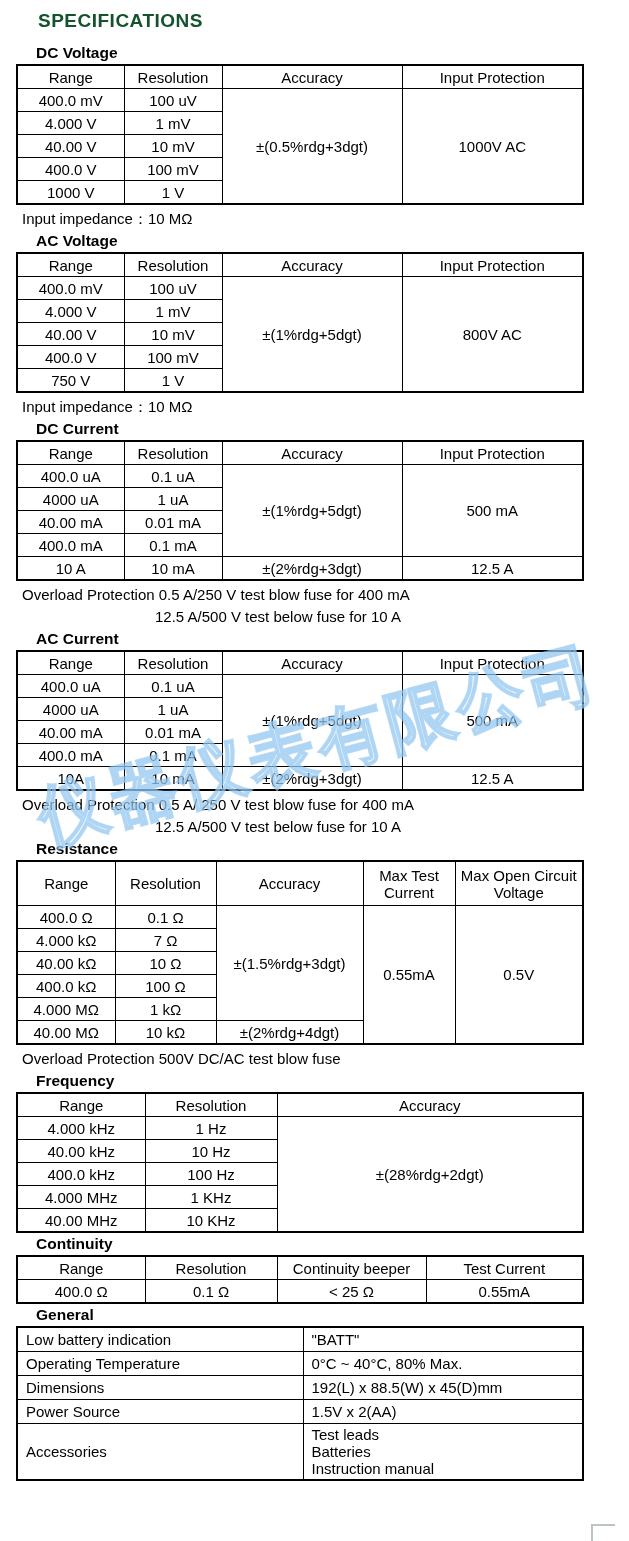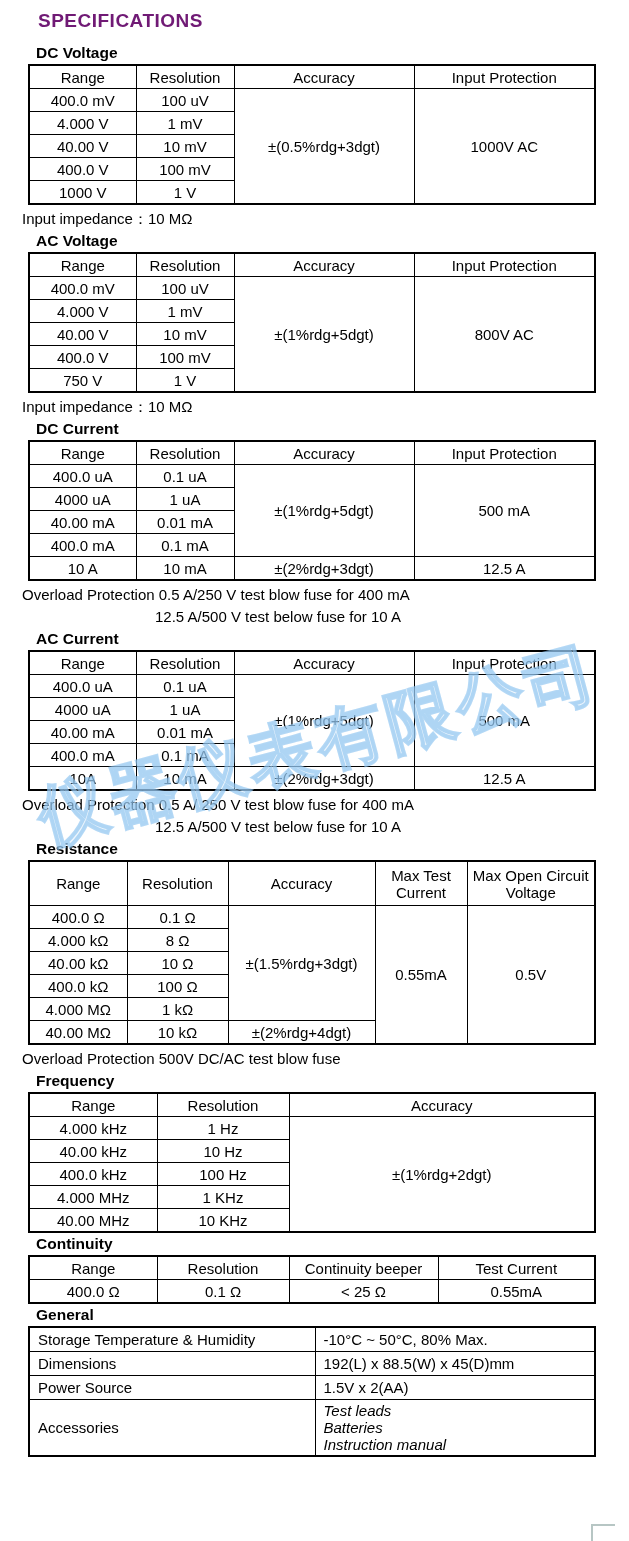--- a/index.html
+++ b/index.html
@@ -1,28 +1,28 @@
 <!DOCTYPE html>
 <html><head>
 <meta charset="utf-8">
 <style>
   html,body{margin:0;padding:0;}
   body{
     width:629px;height:1541px;position:relative;background:#ffffff;
     font-family:"Liberation Sans",sans-serif;color:#000;overflow:hidden;
   }
-  .title{margin:10px 0 12px 38px;font-size:19px;font-weight:bold;color:#701a75;letter-spacing:0.5px;}
+  .title{margin:10px 0 12px 38px;font-size:19px;font-weight:bold;color:#14532d;letter-spacing:0.5px;}
   .sec-h{margin:2px 0 2px 36px;font-size:15.5px;font-weight:bold;}
   .sec-h.first{margin-top:8px;}
-  table{border-collapse:collapse;margin-left:28px;table-layout:fixed;border:2px solid #000;background:transparent;}
+  table{border-collapse:collapse;margin-left:16px;table-layout:fixed;border:2px solid #000;background:transparent;}
   td{border:1px solid #000;height:22px;text-align:center;vertical-align:middle;font-size:15px;padding:0 2px;}
   .tbl-r td.hdr2{height:43px;}
   .tbl-g td{text-align:left;padding:2px 4px 2px 8px;height:19px;}
   .tbl-g td.multi{height:auto;}
-  .tbl-g .line{line-height:17px;font-style:italic;}
+  .tbl-g .line{line-height:17px;}
   .note{margin:3px 0 0 22px;font-size:15px;line-height:22px;}
   .note2{margin:0 6px 0 155px;font-size:15px;line-height:22px;}
   .watermark{
     position:absolute;left:8px;top:700px;width:620px;text-align:center;
     transform:rotate(-15deg);
     font-size:68px;font-weight:bold;letter-spacing:4px;
     color:rgba(200,225,250,0.30);
     -webkit-text-stroke:2px rgba(140,195,240,0.65);
     pointer-events:none;white-space:nowrap;
   }
@@ -225,21 +225,21 @@
   </tr>
   <tr>
     <td>400.0 Ω</td>
     <td>0.1 Ω</td>
     <td rowspan="5">±(1.5%rdg+3dgt)</td>
     <td rowspan="6">0.55mA</td>
     <td rowspan="6">0.5V</td>
   </tr>
   <tr>
     <td>4.000 kΩ</td>
-    <td>8 Ω</td>
+    <td>7 Ω</td>
   </tr>
   <tr>
     <td>40.00 kΩ</td>
     <td>10 Ω</td>
   </tr>
   <tr>
     <td>400.0 kΩ</td>
     <td>100 Ω</td>
   </tr>
   <tr>
@@ -264,21 +264,21 @@
     </colgroup>
   <tbody>
       <tr>
     <td>Range</td>
     <td>Resolution</td>
     <td>Accuracy</td>
   </tr>
   <tr>
     <td>4.000 kHz</td>
     <td>1 Hz</td>
-    <td rowspan="5">±(1%rdg+2dgt)</td>
+    <td rowspan="5">±(28%rdg+2dgt)</td>
   </tr>
   <tr>
     <td>40.00 kHz</td>
     <td>10 Hz</td>
   </tr>
   <tr>
     <td>400.0 kHz</td>
     <td>100 Hz</td>
   </tr>
   <tr>
@@ -316,23 +316,27 @@
 </tbody>
   </table>
 
 <div class="sec-h">General</div>
 <table class="tbl-g">
   <colgroup>
       <col style="width:286px">
       <col style="width:280px">
     </colgroup>
   <tbody>
-  <tr>
-    <td>Storage Temperature &amp; Humidity</td>
-    <td>-10°C ~ 50°C, 80% Max.</td>
+      <tr>
+    <td>Low battery indication</td>
+    <td>"BATT"</td>
+  </tr>
+  <tr>
+    <td>Operating Temperature</td>
+    <td>0°C ~ 40°C, 80% Max.</td>
   </tr>
   <tr>
     <td>Dimensions</td>
     <td>192(L) x 88.5(W) x 45(D)mm</td>
   </tr>
   <tr>
     <td>Power Source</td>
     <td>1.5V x 2(AA)</td>
   </tr>
   <tr>

